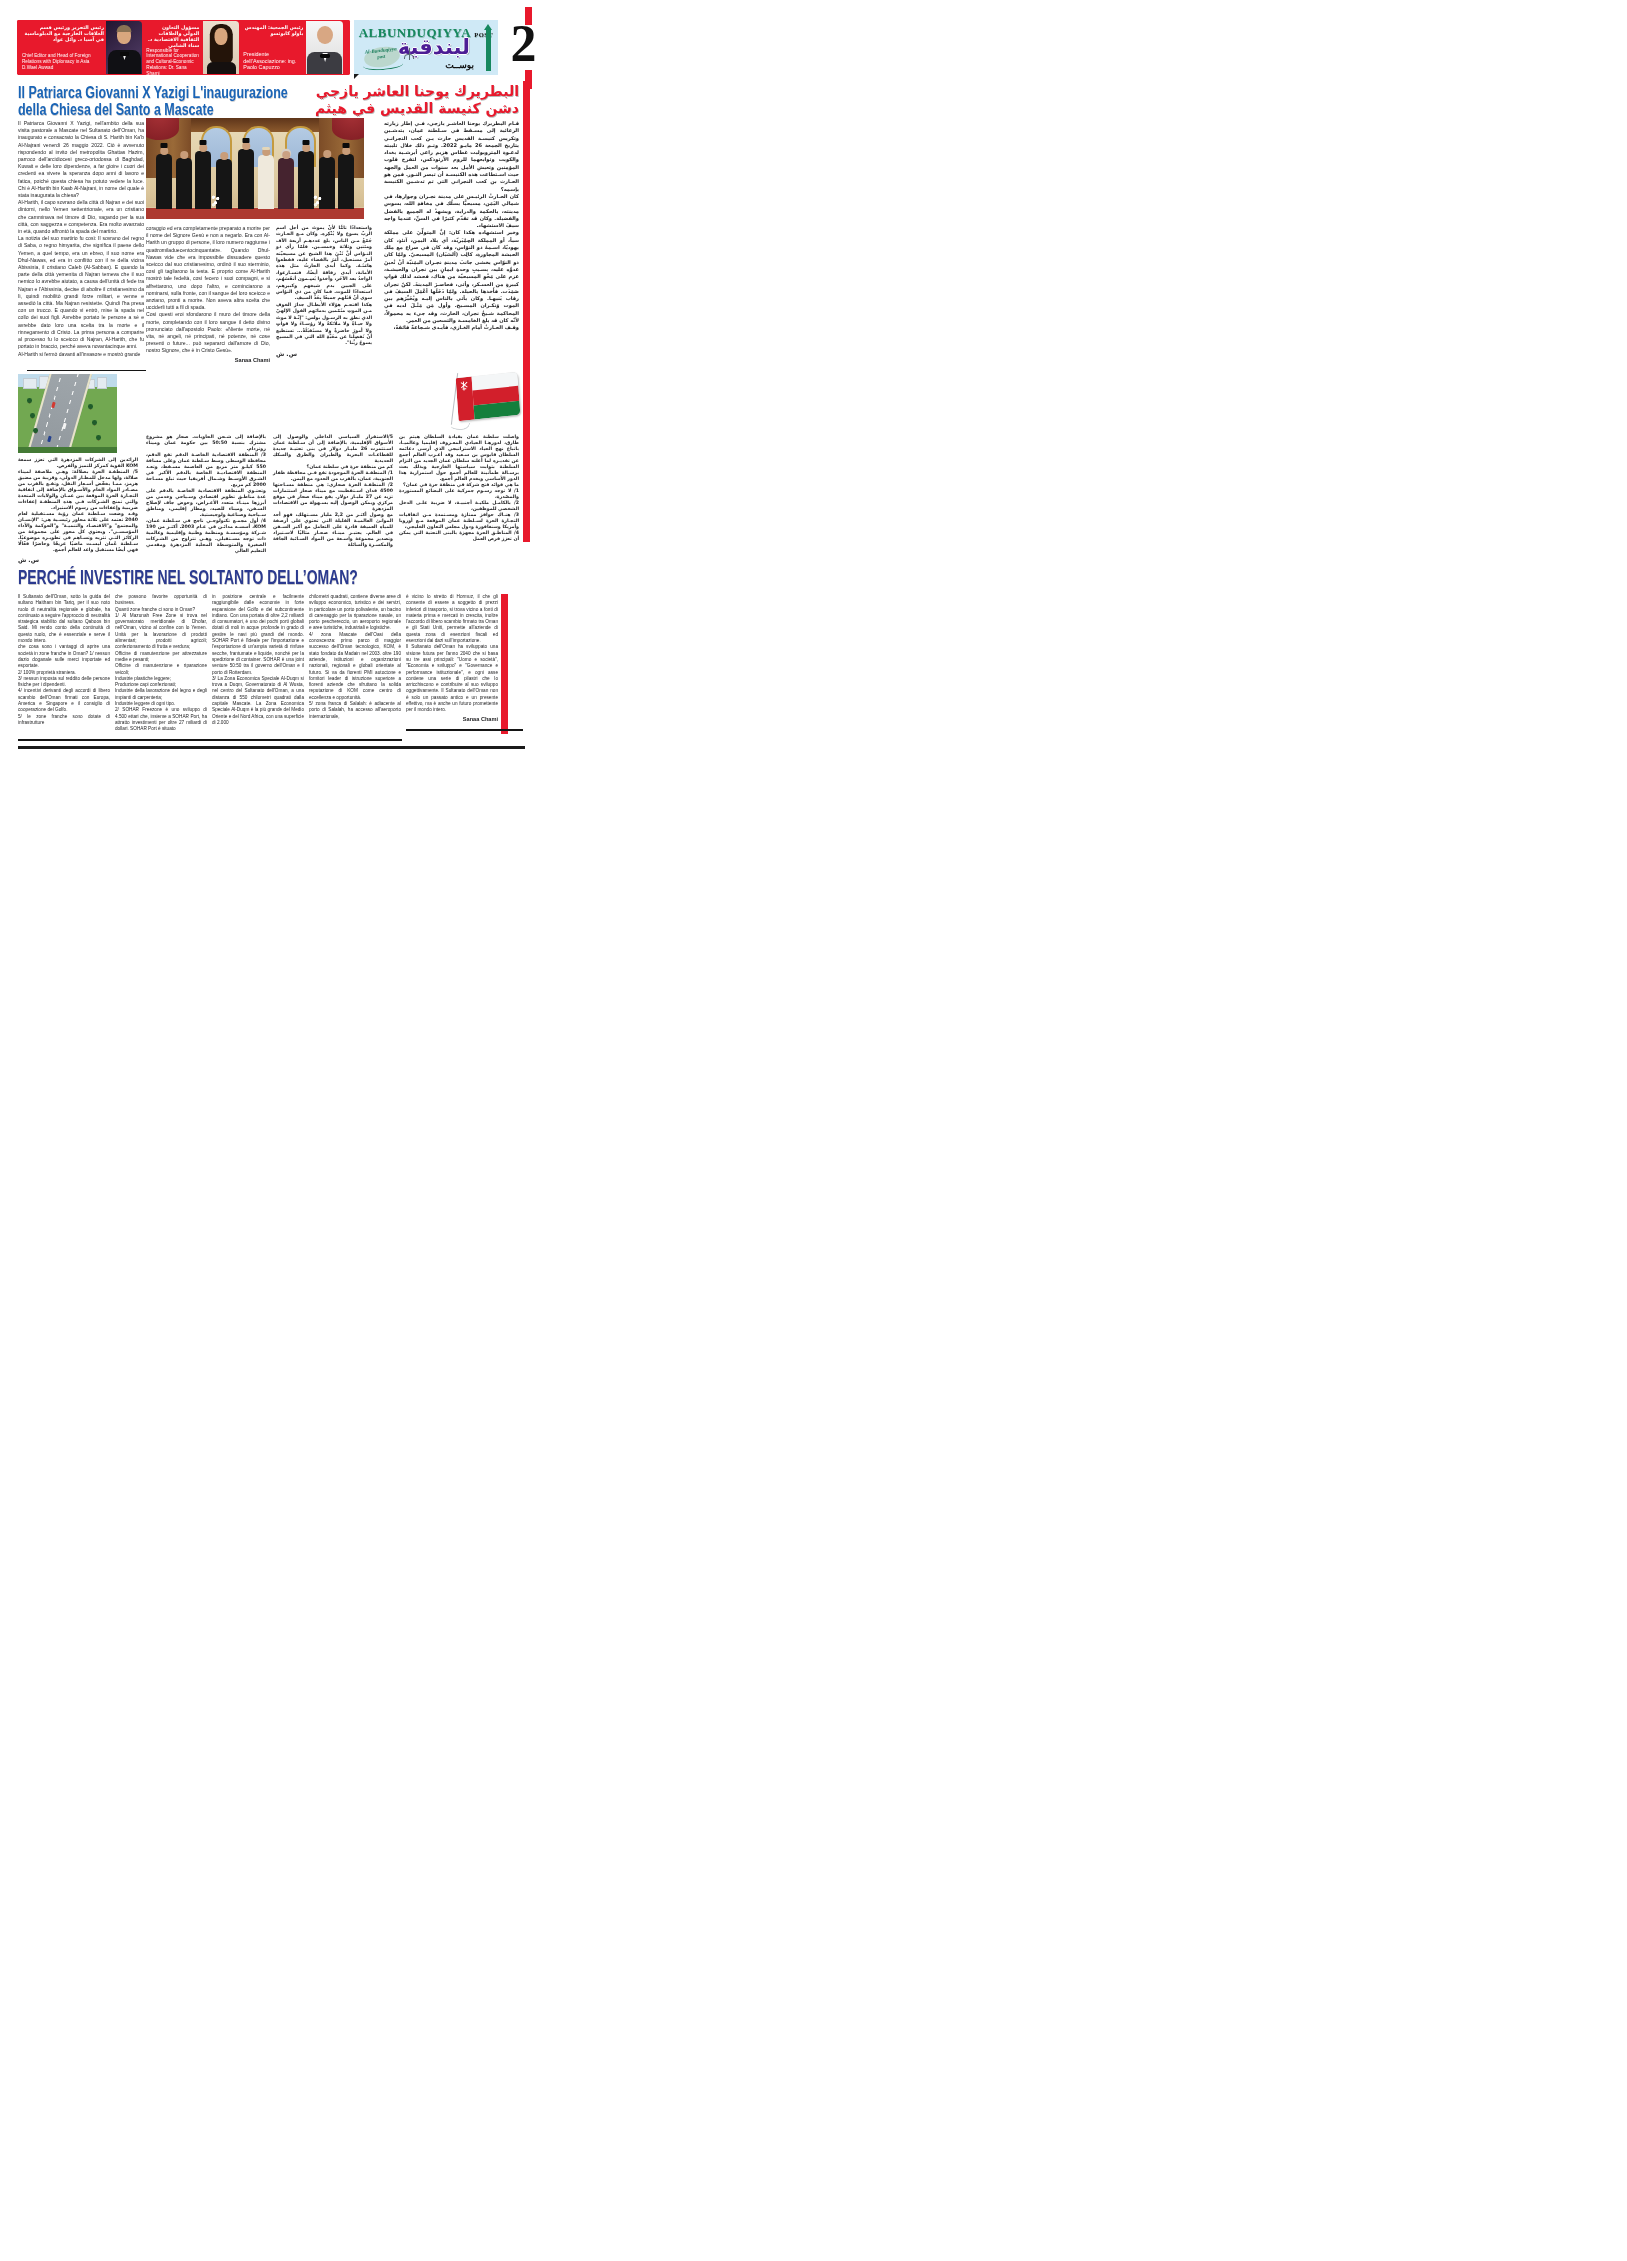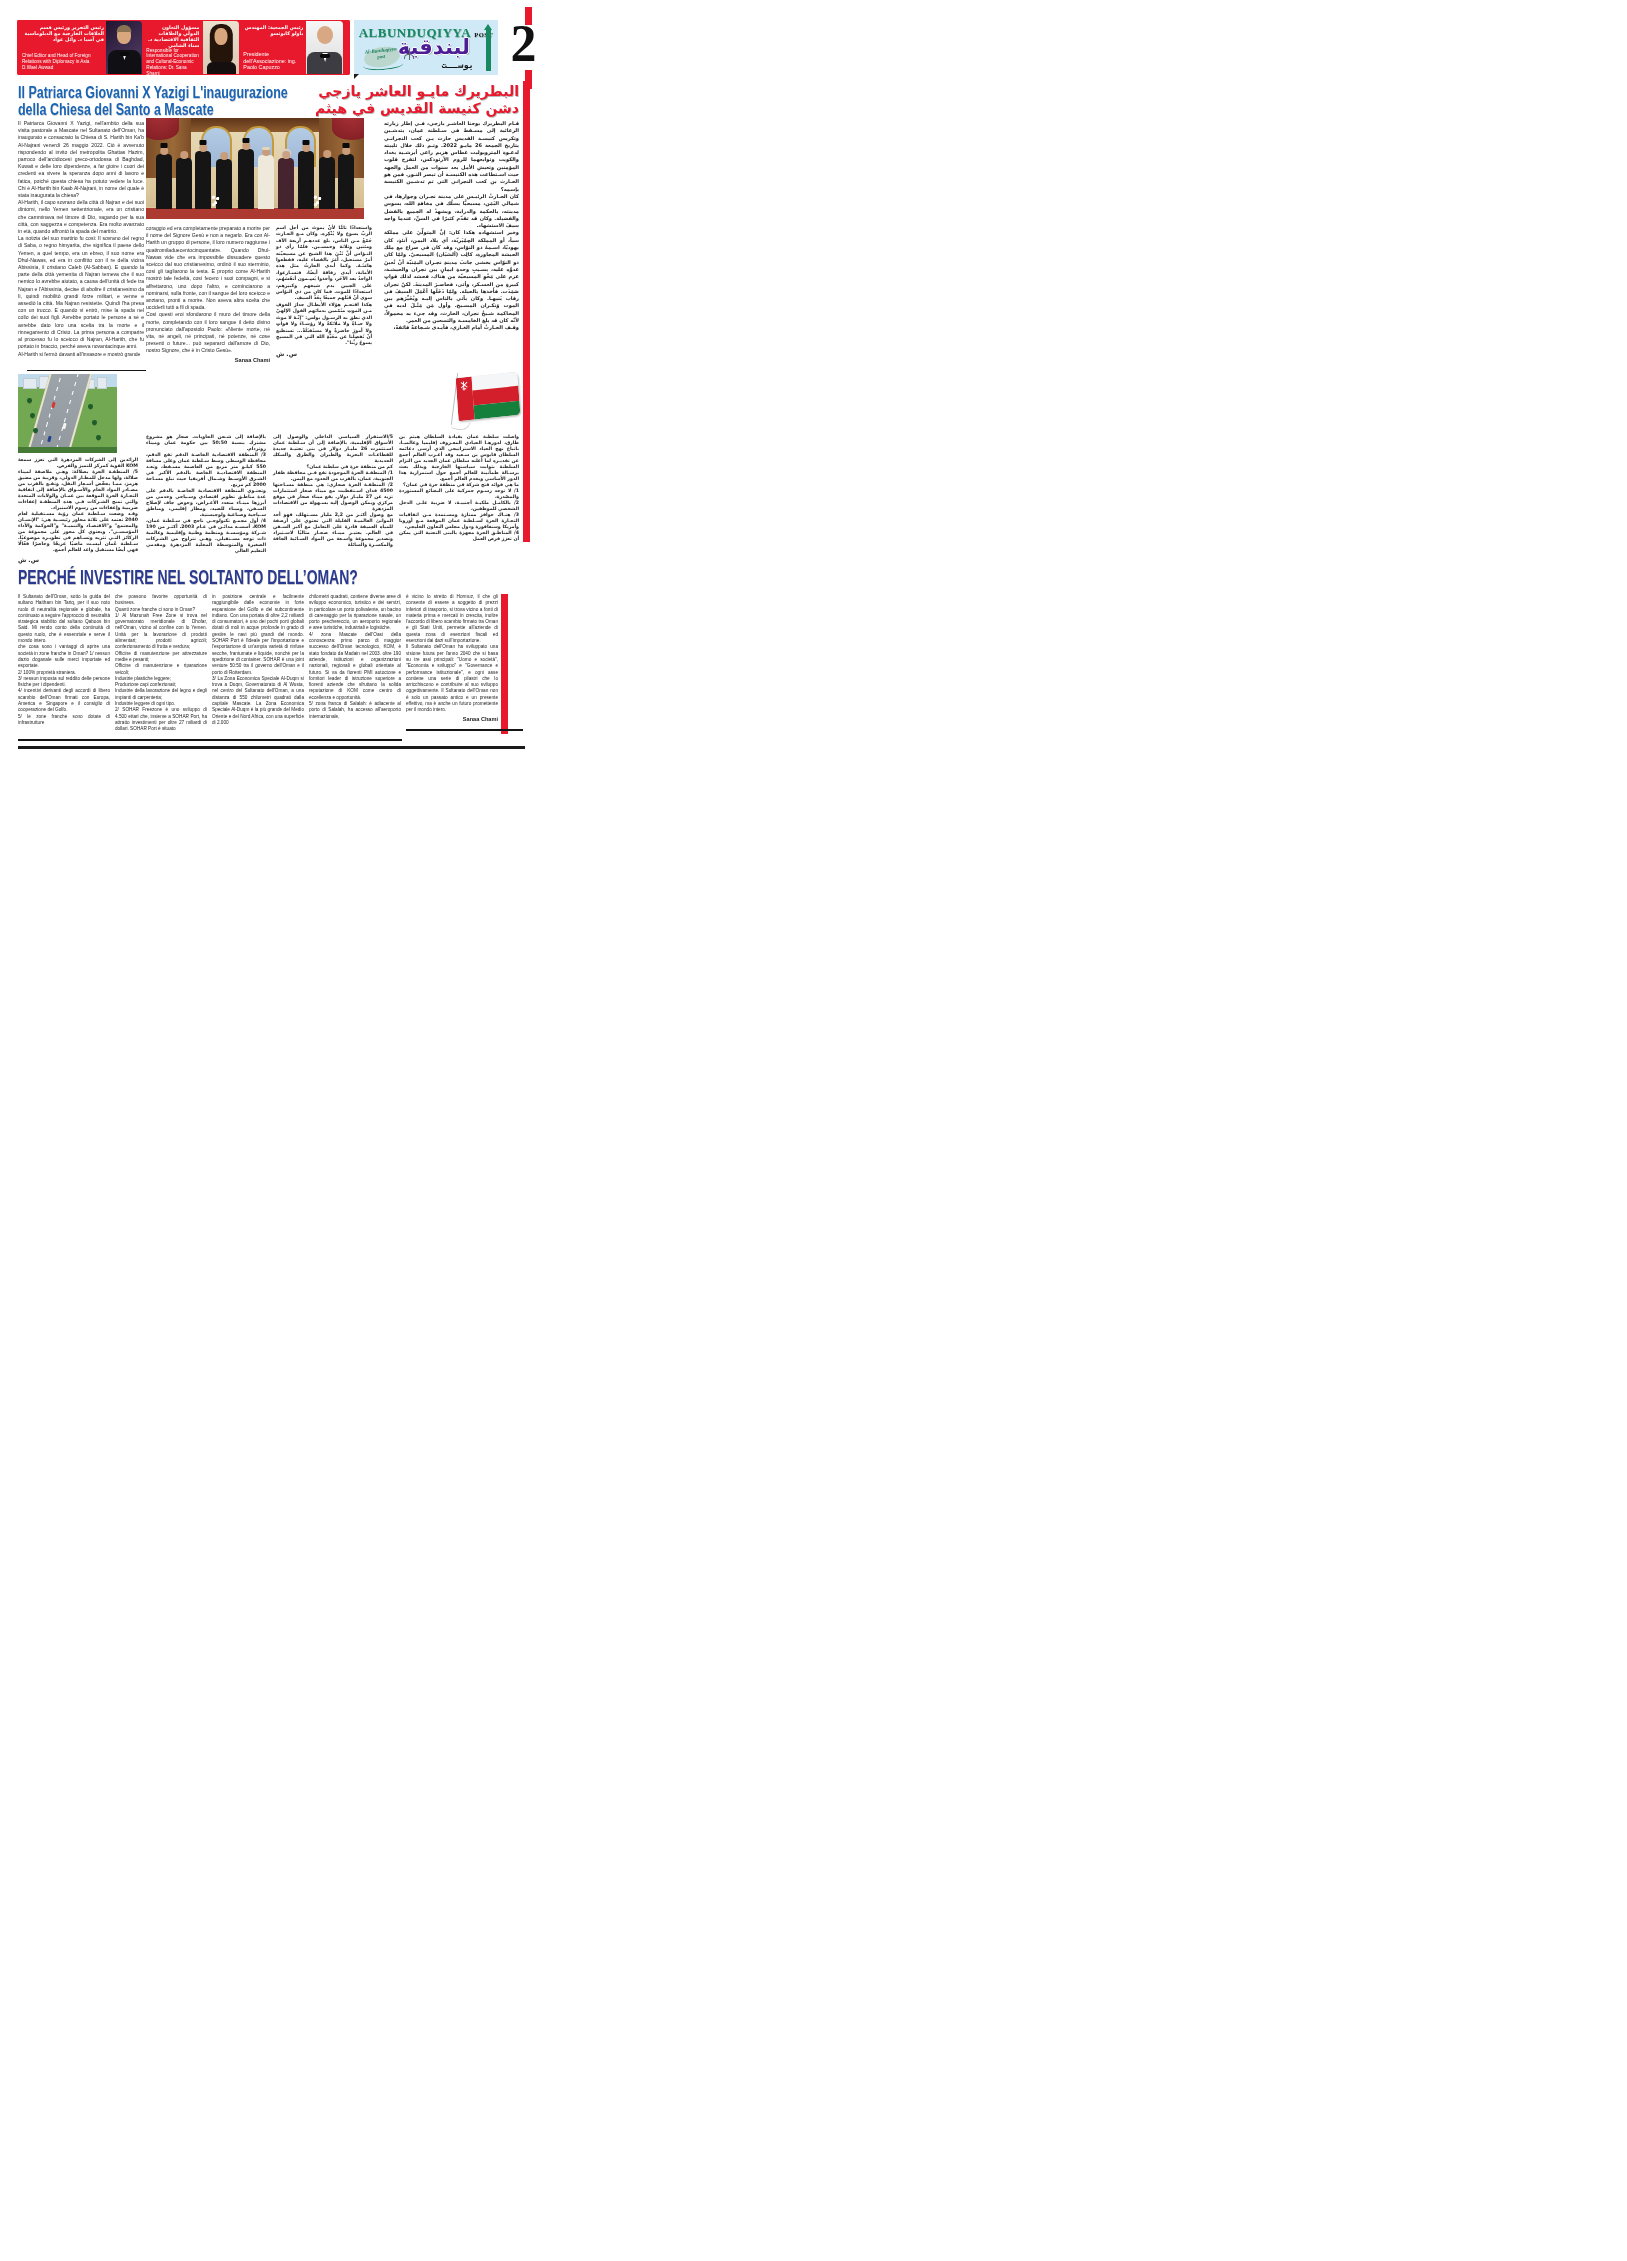--- a/index.html
+++ b/index.html
@@ -14,21 +14,21 @@
   .sphoto{position:absolute;top:0.9px;height:53px;overflow:hidden;border-radius:0 3.7px 0 0;}
   .ph-head{position:absolute;left:50%;transform:translateX(-50%);border-radius:50%;}
   
   .masthead{position:absolute;left:354px;top:20px;width:144px;height:55px;background:#cfe9f6;}
   .mh-title{position:absolute;left:4.7px;top:4.7px;font-family:"Liberation Serif",serif;font-weight:bold;
             font-size:13px;color:#17885f;letter-spacing:0.5px;text-shadow:0.5px 0.5px 0 #9bb;}
   .mh-post{font-size:6.5px;color:#111;letter-spacing:0.5px;}
   .mh-ar{position:absolute;right:28px;top:17px;direction:rtl;font-family:"DejaVu Sans",sans-serif;font-weight:bold;
          font-size:21px;color:#4c1d95;line-height:20.5px;
          text-shadow:0.9px 0 #fff,-0.9px 0 #fff,0 0.9px #fff,0 -0.9px #fff,1.4px 1.4px 0.5px rgba(0,0,0,.25);}
-  .mh-ar-sub{position:absolute;right:24px;top:40px;direction:rtl;font-family:Liberation Mono, monospace;font-weight:bold;
+  .mh-ar-sub{position:absolute;right:24px;top:40px;direction:rtl;font-family:Liberation Sans, sans-serif;font-weight:bold;
              font-size:9px;color:#111;letter-spacing:0.9px;}
   .logo{position:absolute;left:7.5px;top:24px;width:54px;height:27px;}
   .logo .blob{position:absolute;left:2.8px;top:2.8px;width:36px;height:19.6px;background:#b7d4c6;border-radius:50%;transform:rotate(-10deg);opacity:.85;}
   .logo .boat{position:absolute;left:1.9px;bottom:0.9px;width:40px;height:9.3px;border-bottom:1.4px solid #157a57;border-radius:0 0 55% 55%;transform:rotate(-4deg);}
   .logo .minaret{position:absolute;right:5.6px;top:3.7px;width:0.9px;height:12px;background:#5a6b74;}
   .logo .dome{position:absolute;right:1.9px;top:10.3px;width:7.5px;height:4.2px;border:0.7px solid #5a6b74;border-bottom:none;border-radius:4.2px 4.2px 0 0;background:transparent;}
   .logo .script{position:absolute;left:3.7px;top:3.7px;font-family:"Liberation Serif",serif;font-style:italic;font-weight:bold;
                 color:#157a57;font-size:5.1px;line-height:5.6px;transform:rotate(-6deg);white-space:nowrap;}
   .logo .script .p2{display:block;text-align:center;font-size:4.7px;}
   .green-arrow{position:absolute;left:132px;top:10.3px;width:4.7px;height:41px;background:#17885f;}
@@ -177,21 +177,21 @@
 
   <div class="numbar" style="top:6.5px;height:18.7px;"></div>
   <div class="pagenum">2</div>
   <div class="numbar" style="top:70px;height:18.7px;"></div>
 
   <div class="hl-it">
     <div>Il Patriarca Giovanni X Yazigi L'inaugurazione</div>
     <div>della Chiesa del Santo a Mascate</div>
   </div>
   <div class="hl-ar">
-    <div>البطريرك مايـو العاشر يازجي</div>
+    <div>البطريرك يوحنا العاشر يازجي</div>
     <div>دشن كنيسة القديس في هيثم</div>
   </div>
   <div class="vrule-red" style="left:523px;top:81px;height:461px;"></div>
 
   <div class="church">
     <div class="ch-frieze"></div>
     <div class="ch-wood" style="left:0;"></div>
     <div class="ch-wood" style="right:0;"></div>
     <div class="ch-arch" style="left:55px;"></div>
     <div class="ch-arch" style="left:97px;"></div>

